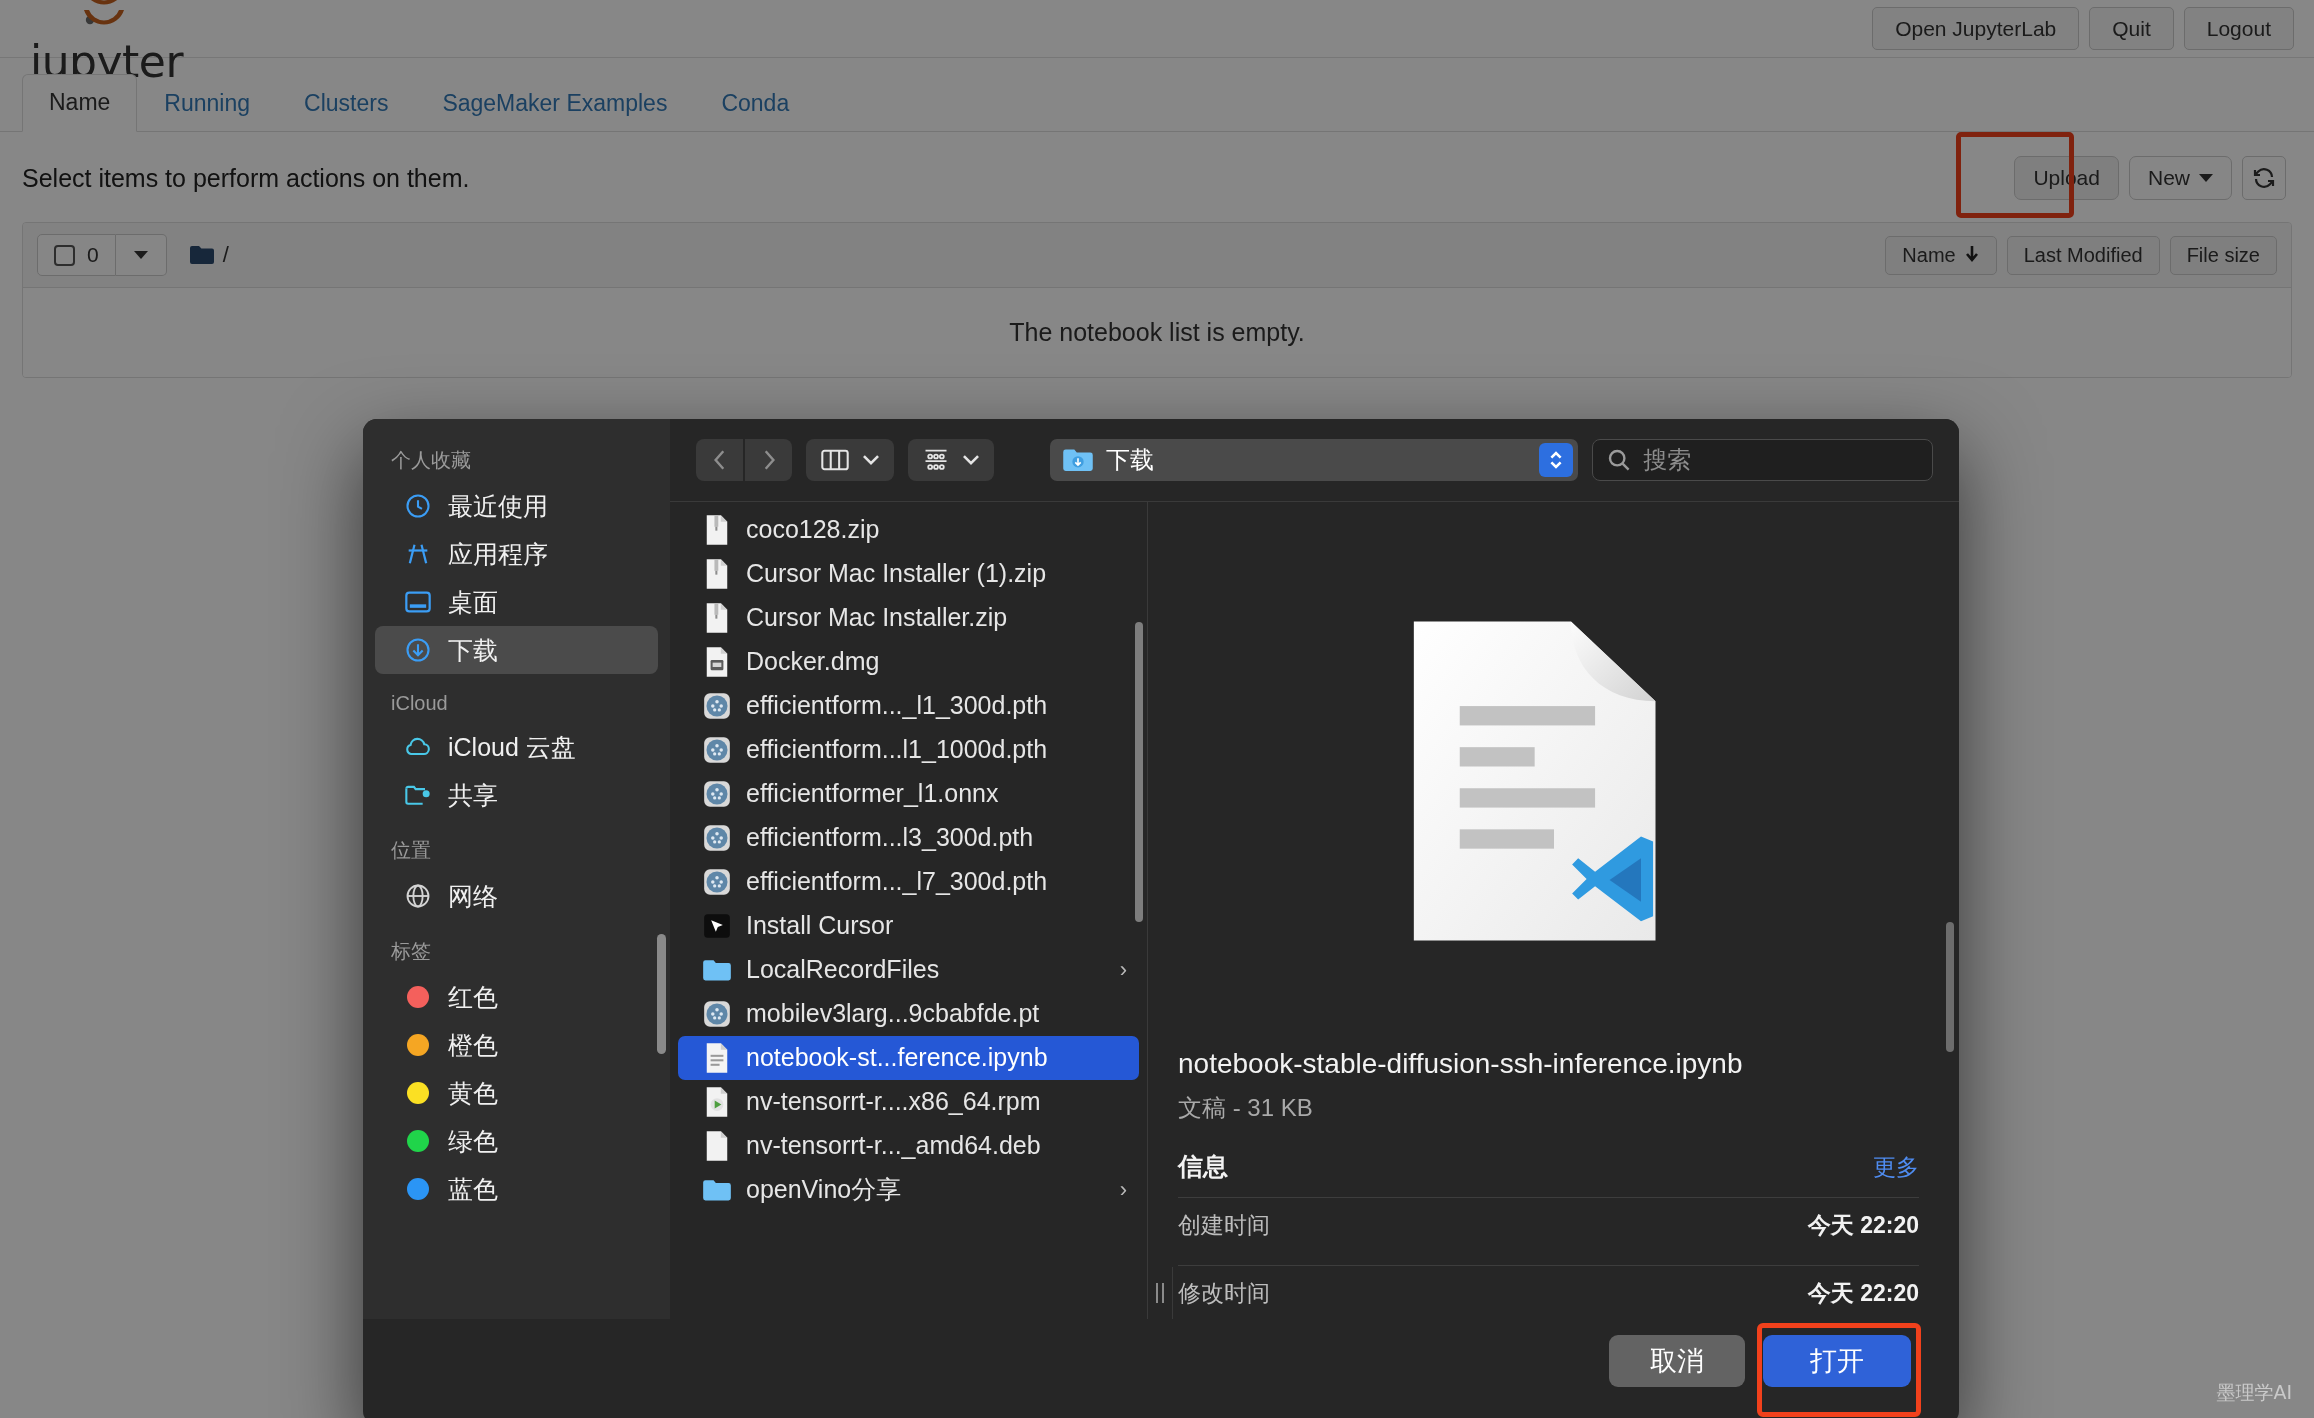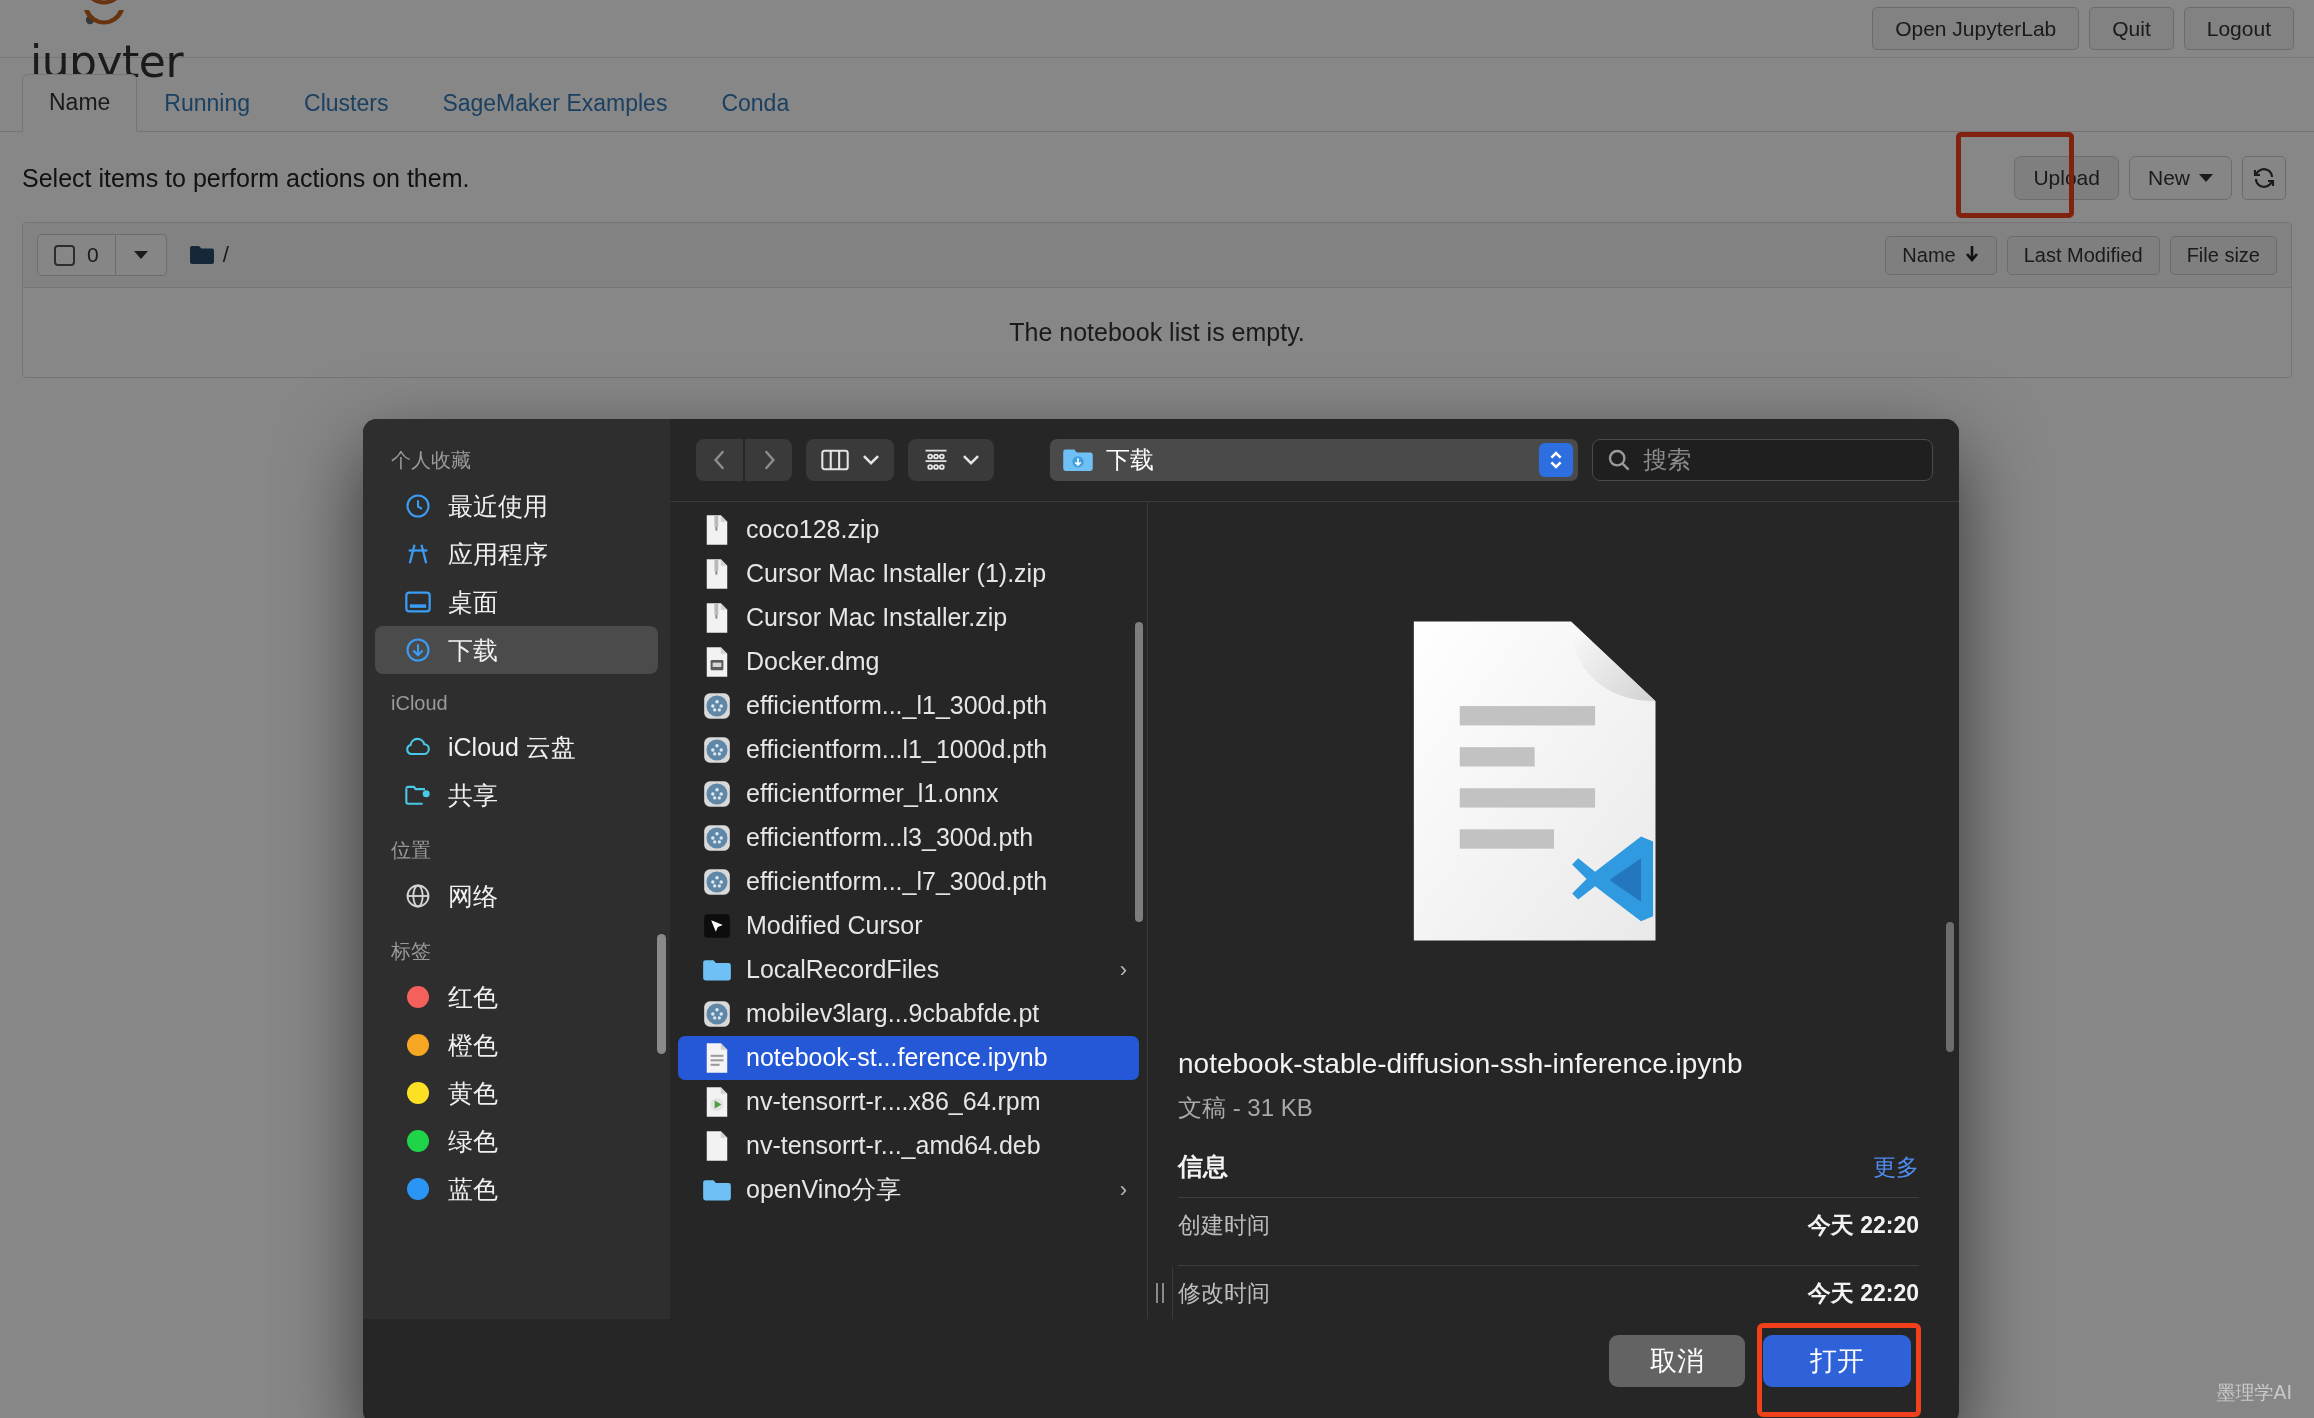--- a/index.html
+++ b/index.html
@@ -629,21 +629,21 @@
             </span>
             <span>efficientform..._l7_300d.pth</span>
           </div>
           <div class="file-row">
             <span class="file-ico">
               <svg width="28" height="28" viewBox="0 0 24 24">
                   <rect x="1" y="2" width="22" height="20" rx="3" fill="#0d0d0d"></rect>
                   <path d="M7 7l10 4.2-4.3 1.6L11 17Z" fill="#ffffff"></path>
                 </svg>
             </span>
-            <span>Modified Cursor</span>
+            <span>Install Cursor</span>
           </div>
           <div class="file-row">
             <span class="file-ico">
               <svg width="30" height="26" viewBox="0 0 26 22">
                   <path d="M1 4.5A2 2 0 0 1 3 2.5h7L12 5h11a2 2 0 0 1 2 2v11a2 2 0 0 1-2 2H3a2 2 0 0 1-2-2Z" fill="#6fc1f5"></path>
                 </svg>
             </span>
             <span>LocalRecordFiles</span>
             <span class="row-chevron">›</span>
           </div>

